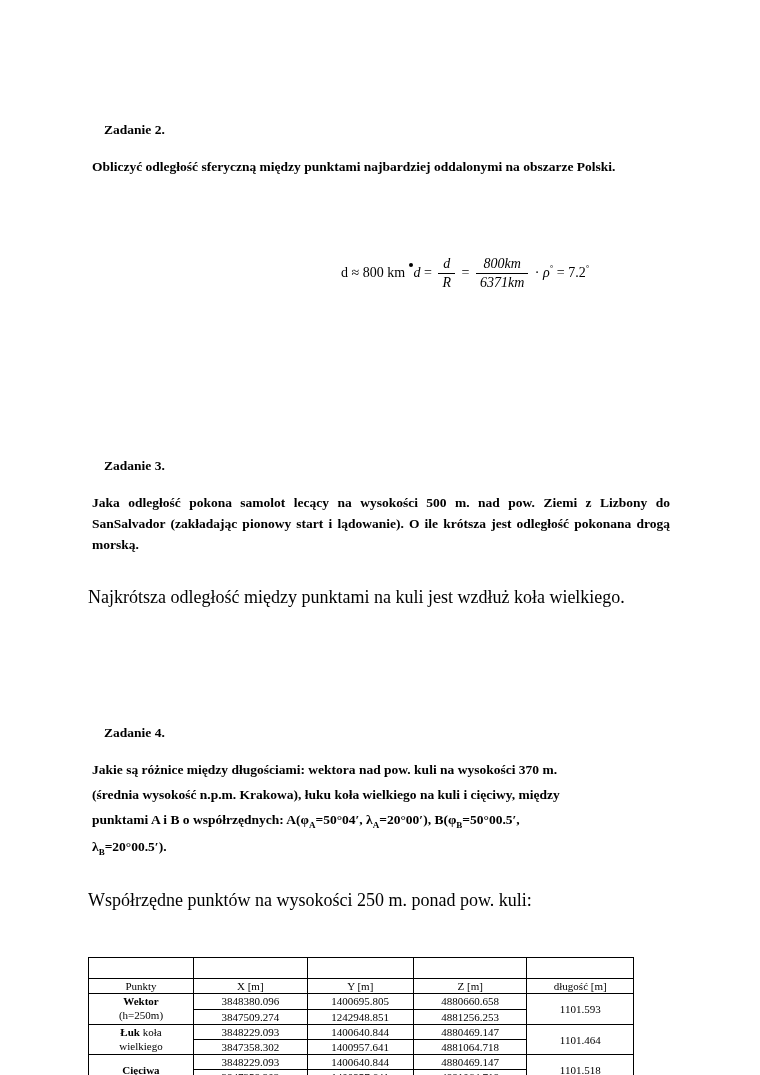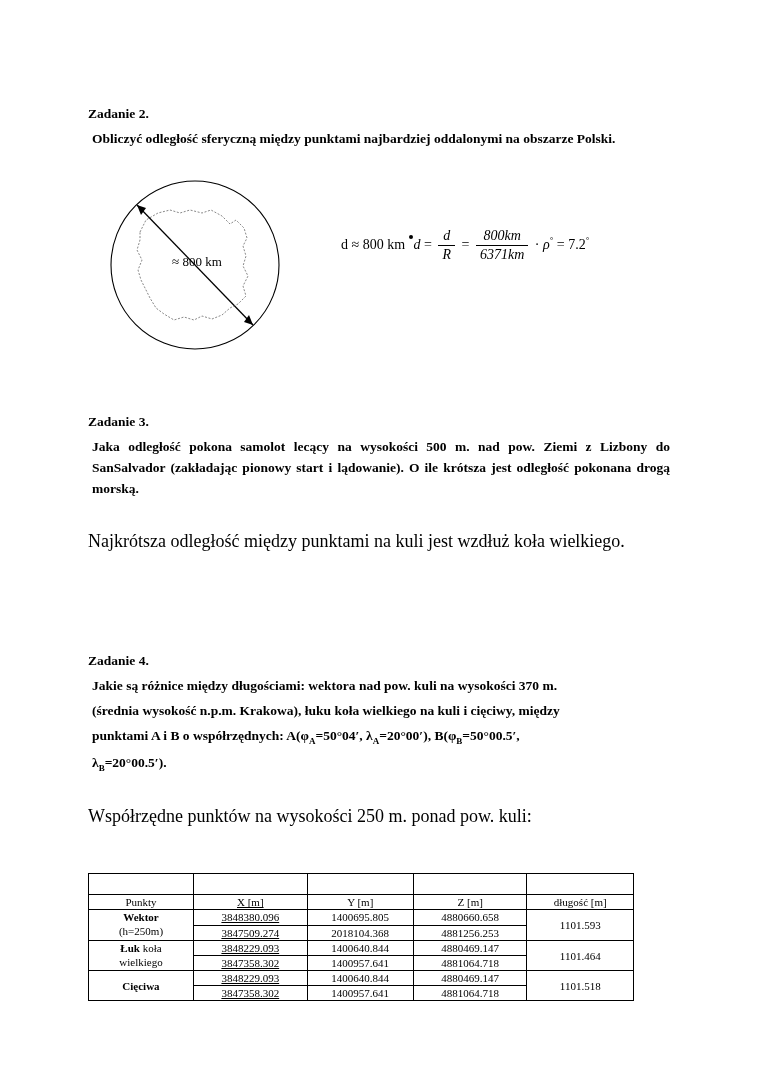--- a/index.html
+++ b/index.html
@@ -19,21 +19,21 @@
     position: relative;
     width: 760px;
     height: 1075px;
     box-sizing: border-box;
     padding: 104px 86px 0 88px;
   }
   .task-heading {
     font-weight: bold;
     font-size: 13.5px;
     line-height: 1.55;
-    margin: 0;
+    margin: 16px;
   }
   .task-body {
     font-weight: bold;
     font-size: 13.5px;
     line-height: 1.55;
     margin: 4px;
     text-align: justify;
   }
   .normal-text {
     font-size: 18px;
@@ -114,52 +114,38 @@
   table.results td, table.results th {
     border: 1px solid #000;
     text-align: center;
     vertical-align: middle;
     padding: 1px 3px;
     font-weight: normal;
     font-family: "Liberation Serif", serif;
   }
   table.results tr.spacer td { height: 18px; }
   .col-a { width: 104px; }
-  .col-b { width: 112px; text-decoration: underline; }
+  .col-b { width: 112px; }
   .col-c { width: 104px; }
   .col-d { width: 112px; }
   .col-e { width: 106px; }
   .rowlabel b { font-weight: bold; }
   .two-line { line-height: 1.25; }
   .cell-pad { padding: 2px 3px; }
   .sub { font-size: 9px; vertical-align: sub; }
 </style>
 </head>
 <body>
 
 <div class="page">
 
   <p class="task-heading">Zadanie 2.</p>
   <p class="task-body">Obliczyć odległość sferyczną między punktami najbardziej oddalonymi na obszarze Polski.</p>
 
   <div class="fig-row">
-    <div class="circle-fig">
-      <svg width="170" height="170" viewBox="0 0 170 170">
-        <circle cx="85" cy="85" r="84" fill="none" stroke="#000" stroke-width="1.1"></circle>
-        <line x1="27" y1="25" x2="143" y2="145" stroke="#000" stroke-width="1.3"></line>
-        <polygon points="27,25 36,28 31,35" fill="#000"></polygon>
-        <polygon points="143,145 134,142 139,135" fill="#000"></polygon>
-        <path d="M30,52 L36,40 L48,33 L60,30 L70,33 L80,30 L92,33 L101,30 L112,36
-                 L120,44 L126,40 L134,48 L137,58 L133,66 L136,76 L133,86 L138,96
-                 L133,106 L136,116 L128,124 L120,128 L112,135 L102,139 L92,136
-                 L84,140 L74,137 L64,140 L54,134 L46,128 L40,118 L36,110 L31,100
-                 L28,90 L32,80 L27,70 L30,60 Z" fill="none" stroke="#555" stroke-width="0.7" stroke-dasharray="2,1.6"></path>
-      </svg>
-      <span class="km-label">≈ 800 km</span>
-    </div>
 
     <div class="formula">
       <span>d ≈ 800 km</span>
       <span class="bigdot"></span><span class="ital">d</span>
       <span>=</span>
       <span class="frac">
         <span class="num">d</span>
         <span class="den">R</span>
       </span>
       <span>=</span>
@@ -219,21 +205,21 @@
           <b>Wektor</b><br>
           <span>(h=250m)</span>
         </td>
         <td class="col-b">3848380.096</td>
         <td class="col-c">1400695.805</td>
         <td class="col-d">4880660.658</td>
         <td class="col-e" rowspan="2">1101.593</td>
       </tr>
       <tr>
         <td class="col-b">3847509.274</td>
-        <td class="col-c">2018104.368</td>
+        <td class="col-c">1242948.851</td>
         <td class="col-d">4881256.253</td>
       </tr>
 
       <tr>
         <td class="col-a rowlabel two-line cell-pad" rowspan="2">
           <b>Łuk</b><span> koła</span><br>
           <span>wielkiego</span>
         </td>
         <td class="col-b">3848229.093</td>
         <td class="col-c">1400640.844</td>

